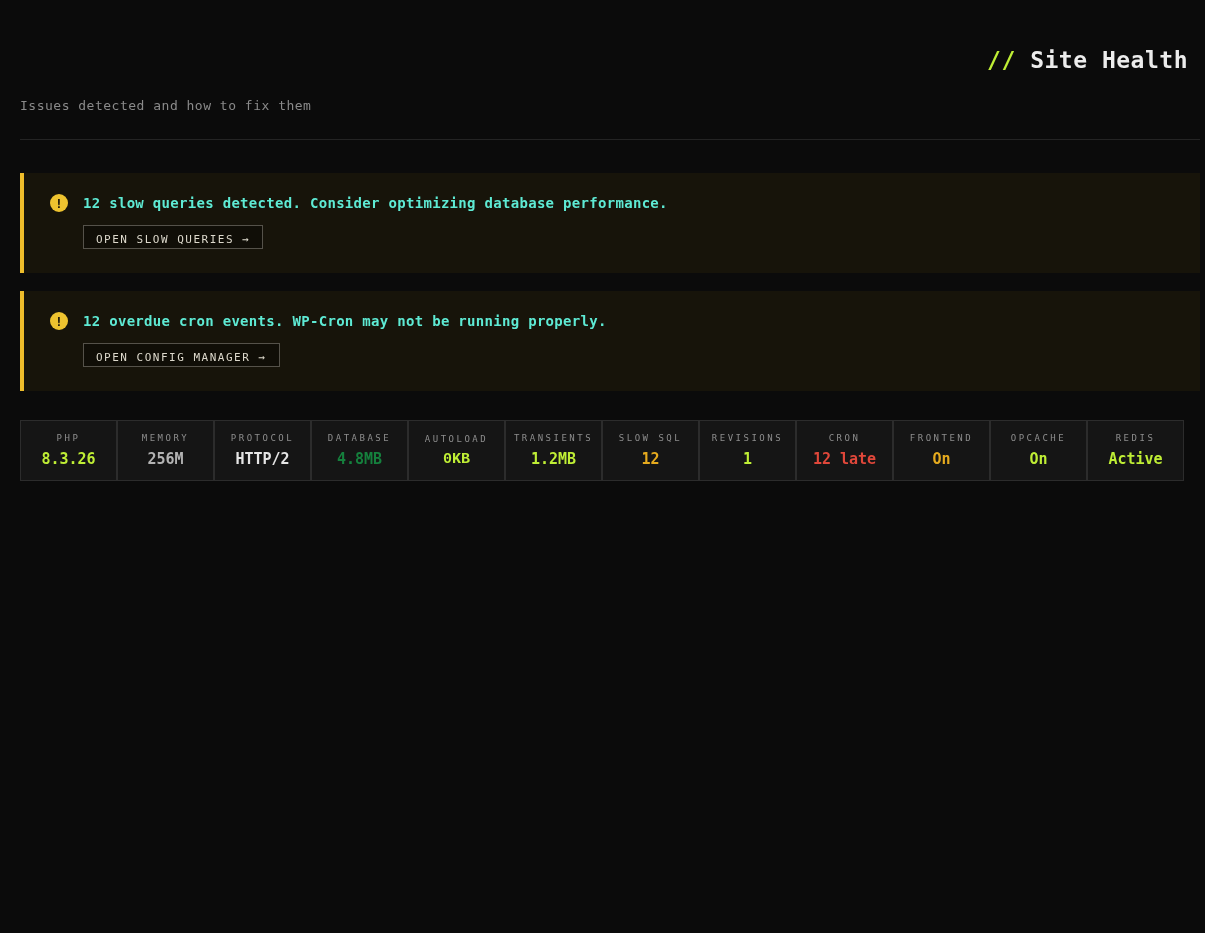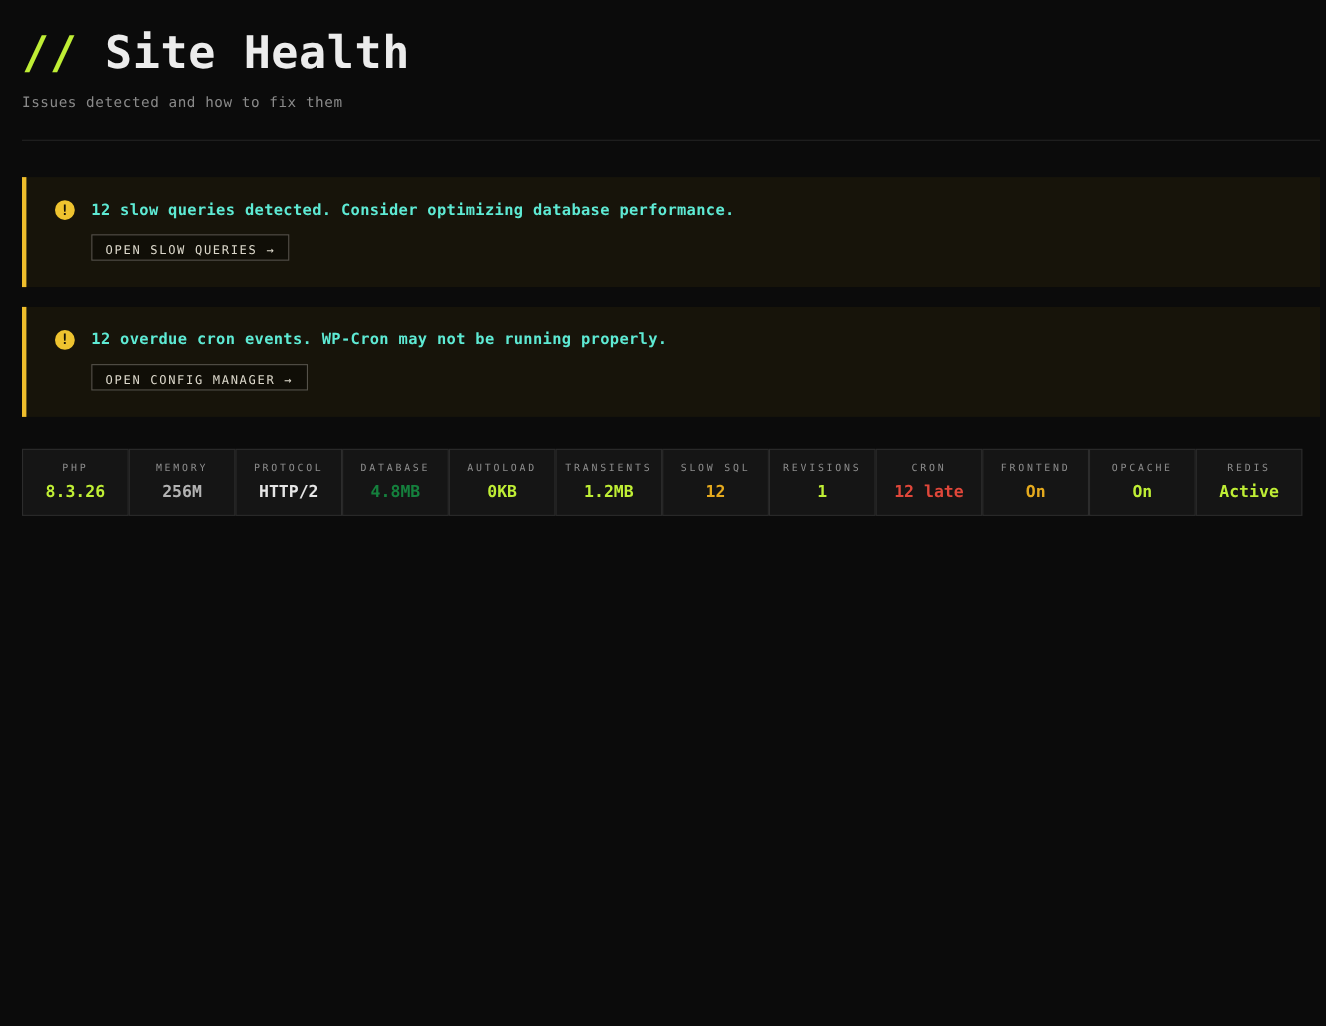--- a/index.html
+++ b/index.html
@@ -6,21 +6,21 @@
   body {
     width: 1205px;
     height: 933px;
     background: #0b0b0b;
     font-family: "DejaVu Sans Mono", "Liberation Mono", monospace;
     overflow: hidden;
   }
   .page { padding: 28px 5px 0 20px; }
 
   
-  .title { margin: 0; font-size: 41px; font-weight: 700; color: #ececec; letter-spacing: 0.5px; line-height: 40px; }
+  .title { margin: 12px; font-size: 23px; font-weight: 700; color: #ececec; letter-spacing: 0.5px; line-height: 40px; text-align: right; }
   .title .slashes { font-weight: 700; }
   .subtitle { margin: 18px 0 0; font-size: 13px; color: #8a8a8a; letter-spacing: 0.5px; line-height: 15px; }
   .divider { margin-top: 26px; height: 1px; background: #242424; }
 
   
   .alert {
     margin-top: 33px;
     background: #17140a;
     border-left: 4px solid #eebd2b;
     padding: 21px 20px 24px 26px;
@@ -116,21 +116,21 @@
       <div class="card-value" style="color: #e5e5e5;">HTTP/2</div>
     </div>
 
     <div class="card">
       <div class="card-label">DATABASE</div>
       <div class="card-value" style="color: #15803d; text-align: right;">4.8MB</div>
     </div>
 
     <div class="card">
       <div class="card-label">AUTOLOAD</div>
-      <div class="card-value" style="color: rgb(191, 238, 53);">0KB</div>
+      <div class="card-value" style="color: rgb(191, 238, 53); font-family: Liberation Mono, monospace;">0KB</div>
     </div>
 
     <div class="card">
       <div class="card-label">TRANSIENTS</div>
       <div class="card-value" style="color: rgb(191, 238, 53);">1.2MB</div>
     </div>
 
     <div class="card">
       <div class="card-label">SLOW SQL</div>
       <div class="card-value" style="color: rgb(229, 170, 30);">12</div>

